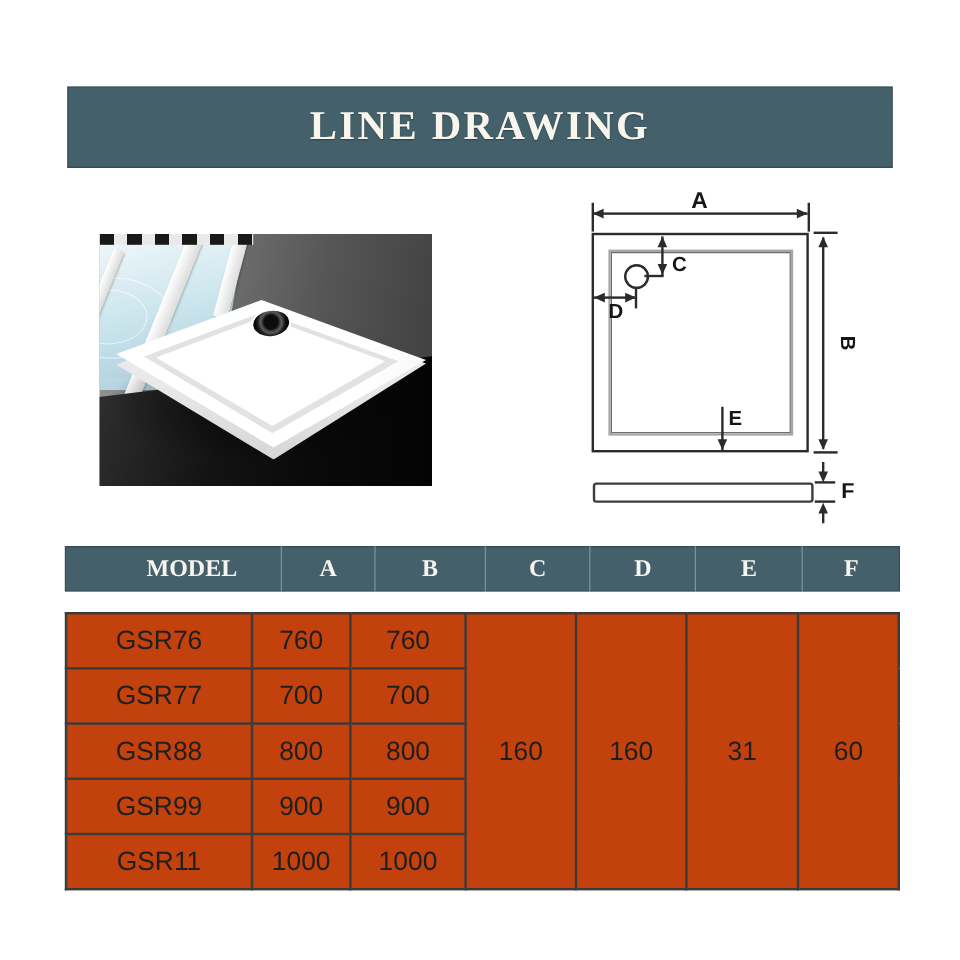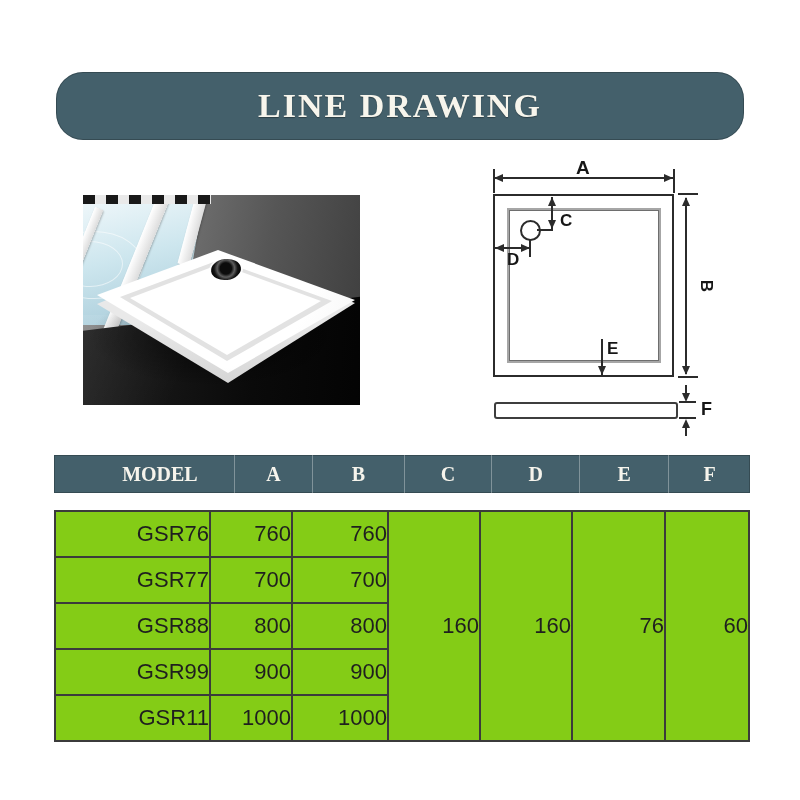--- a/index.html
+++ b/index.html
@@ -2,21 +2,21 @@
 <html><head>
 <meta charset="utf-8">
 <style>
   html,body{margin:0;padding:0;background:#ffffff;}
   #canvas{position:relative;width:800px;height:800px;background:#ffffff;overflow:hidden;
           font-family:"Liberation Sans",sans-serif;}
 
   
   .title-band{position:absolute;left:56px;top:72px;width:688px;height:68px;
     display:flex;align-items:center;justify-content:center;
-    box-shadow:inset 0 0 0 1px rgba(0,0,0,.22);border-radius:27px;}
+    box-shadow:inset 0 0 0 1px rgba(0,0,0,.22);}
   .title-band span{font-family:"Liberation Serif",serif;font-weight:bold;font-size:34px;
     letter-spacing:2px;color:#f7f5ec;text-shadow:0 1px 1px rgba(0,0,0,.35);}
 
   
   .photo{position:absolute;left:83px;top:195px;width:277px;height:210px;overflow:hidden;
     background:linear-gradient(100deg,#8f8f8f 0%,#757575 28%,#565656 62%,#3d3d3d 100%);}
   .glass{position:absolute;left:-6px;top:8px;width:126px;height:122px;
     background:linear-gradient(165deg,#eff7fa 0%,#cde6ee 45%,#a6cad8 100%);
     transform:skewX(-10deg);transform-origin:top left;}
   .ripple{position:absolute;border:1px solid rgba(255,255,255,.55);border-radius:50%;}
@@ -73,22 +73,22 @@
   
   .thead-band{position:absolute;left:54px;top:455px;width:696px;height:38px;display:flex;
     box-shadow:inset 0 0 0 1px rgba(0,0,0,.22);}
   .thead-band .hcell{display:flex;align-items:center;justify-content:center;
     font-family:"Liberation Serif",serif;font-weight:bold;font-size:20px;color:#f6f4ec;
     box-sizing:border-box;}
   .thead-band .hcell + .hcell{border-left:1px solid rgba(255,255,255,.32);}
 
   
   .spec{position:absolute;left:54px;top:510px;border-collapse:collapse;table-layout:fixed;width:694px;}
-  .spec td{border:2px solid #3b3b3b;height:44px;text-align:right;vertical-align:middle;
-    font-size:22px;color:#1f1f1f;padding:0;background:#84cc16;}
+  .spec td{border:2px solid #3b3b3b;height:44px;text-align:center;vertical-align:middle;
+    font-size:22px;color:#1f1f1f;padding:0;background:#c2410c;}
 </style>
 </head>
 <body>
 
 <div id="canvas">
 
   <div class="title-band" style="background:#44606b;">
     <span>LINE DRAWING</span>
   </div>
 
@@ -176,21 +176,21 @@
         <col style="width:93px">
         <col style="width:84px">
     </colgroup>
     <tbody>
         <tr>
       <td>GSR76</td>
       <td>760</td>
       <td>760</td>
       <td rowspan="5">160</td>
       <td rowspan="5">160</td>
-      <td rowspan="5">76</td>
+      <td rowspan="5">31</td>
       <td rowspan="5">60</td>
     </tr>
     <tr>
       <td>GSR77</td>
       <td>700</td>
       <td>700</td>
     </tr>
     <tr>
       <td>GSR88</td>
       <td>800</td>

